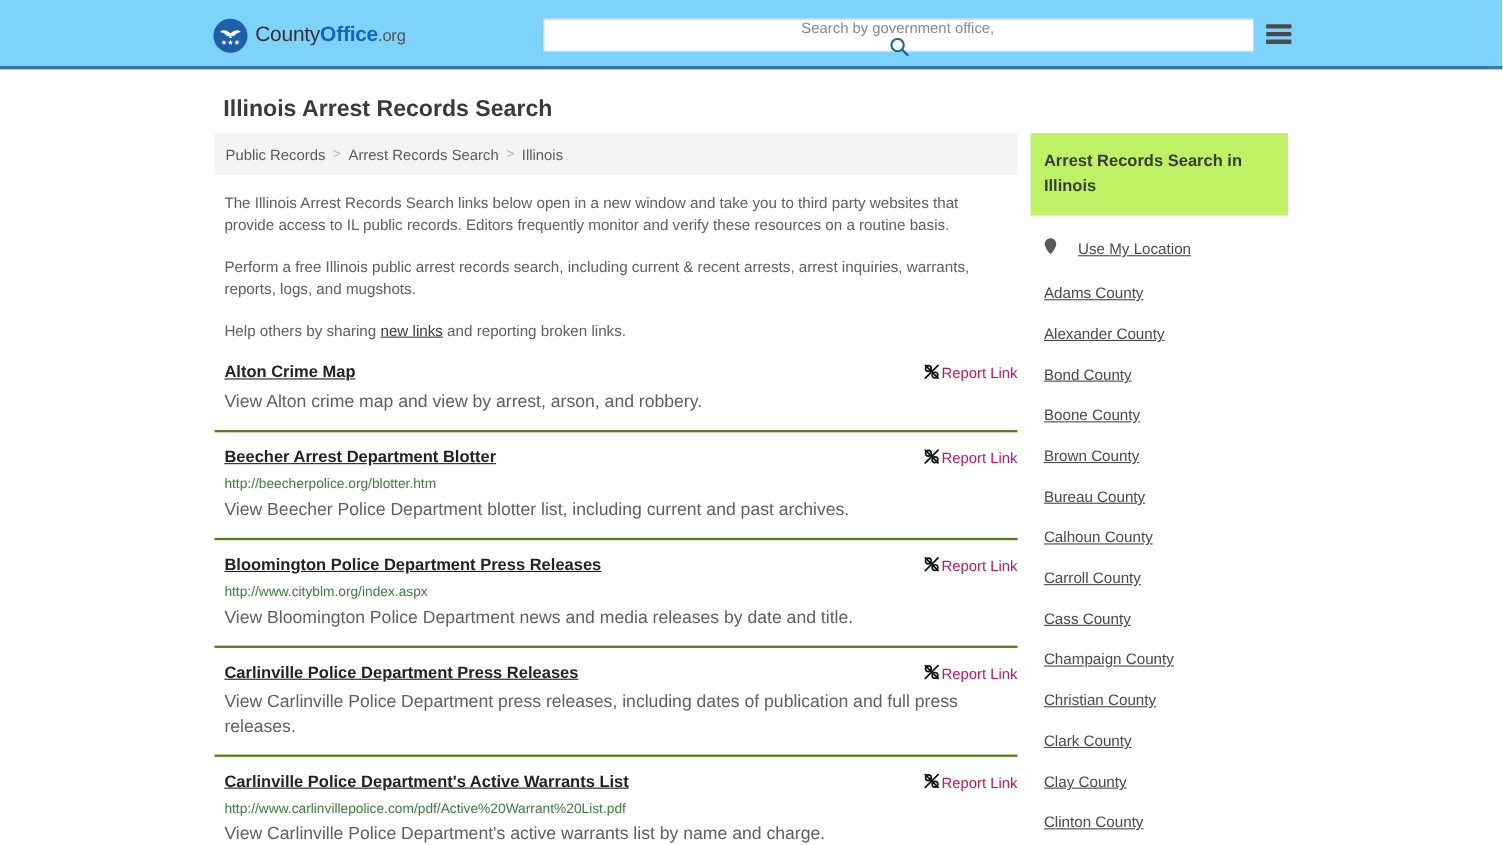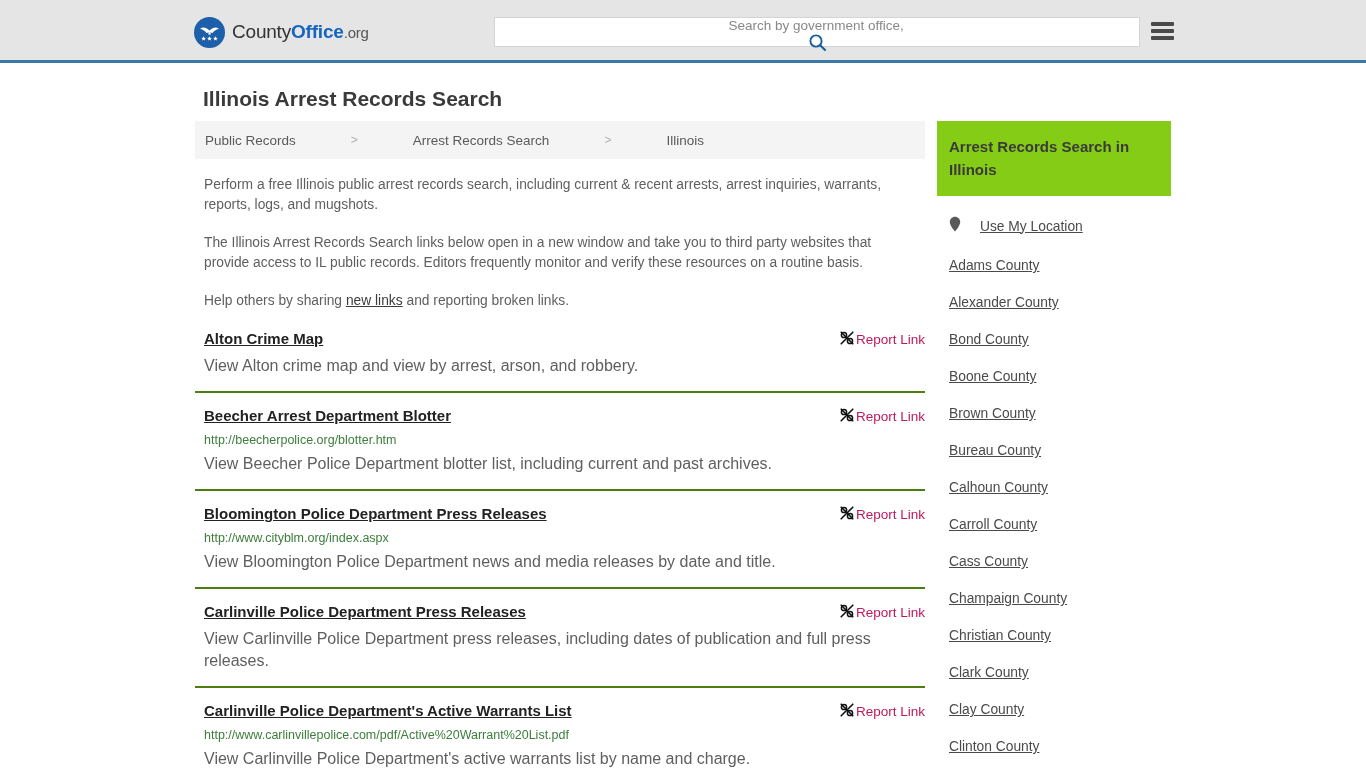--- a/index.html
+++ b/index.html
@@ -8,21 +8,21 @@
     width: 1366px; height: 768px;
     overflow: hidden;
     background: #ffffff;
     font-family: "Liberation Sans", sans-serif;
   }
 
   
   .site-header {
     position: relative;
     height: 63px;
-    background: #e5e5e5;
+    background: #7dd3fc;
     border-bottom: 3px solid #3c78a4;
     display: flex;
     align-items: center;
   }
   .logo-wrap {
     position: absolute;
     left: 194px;
     top: 16px;
     display: flex;
     align-items: center;
@@ -126,21 +126,20 @@
   }
 
   
   .breadcrumb {
     background: #f4f4f4;
     height: 38px;
     display: flex;
     align-items: center;
     padding: 0 10px;
     font-size: 13.5px;
-    gap: 48px;
   }
   .breadcrumb a {
     color: #5a5a5a;
     text-decoration: none;
   }
   .breadcrumb .sep {
     color: #b0b0b0;
     margin: 0 7px;
     font-size: 12px;
   }
@@ -203,21 +202,21 @@
     gap: 1px;
     font-size: 13.5px;
     color: #be185d;
     text-decoration: none;
     cursor: pointer;
   }
   .report-link .unlink-icon { display: block; }
 
   
   .sidebar-head {
-    background: #84cc16;
+    background: #bef264;
     padding: 14px 12px 15px 12px;
     font-size: 15px;
     font-weight: bold;
     color: #3a3a3a;
     line-height: 23px;
   }
   .sidebar-links { padding: 0 12px; margin-top: 20px; }
   .use-location {
     display: flex;
     align-items: center;
@@ -286,22 +285,22 @@
 
     <nav class="breadcrumb">
       <a>Public Records</a>
       <span class="sep">&gt;</span>
       <a>Arrest Records Search</a>
       <span class="sep">&gt;</span>
       <span class="current">Illinois</span>
     </nav>
 
     <div class="intro">
+      <p>The Illinois Arrest Records Search links below open in a new window and take you to third party websites that provide access to IL public records. Editors frequently monitor and verify these resources on a routine basis.</p>
       <p>Perform a free Illinois public arrest records search, including current &amp; recent arrests, arrest inquiries, warrants, reports, logs, and mugshots.</p>
-      <p>The Illinois Arrest Records Search links below open in a new window and take you to third party websites that provide access to IL public records. Editors frequently monitor and verify these resources on a routine basis.</p>
       <p><span>Help others by sharing </span><a>new links</a><span> and reporting broken links.</span></p>
     </div>
 
     <div class="results">
 
       <div class="result">
         <a class="result-title">Alton Crime Map</a>
         <a class="report-link">
           <span class="unlink-icon">
             <svg width="16" height="16" viewBox="0 0 16 16">

